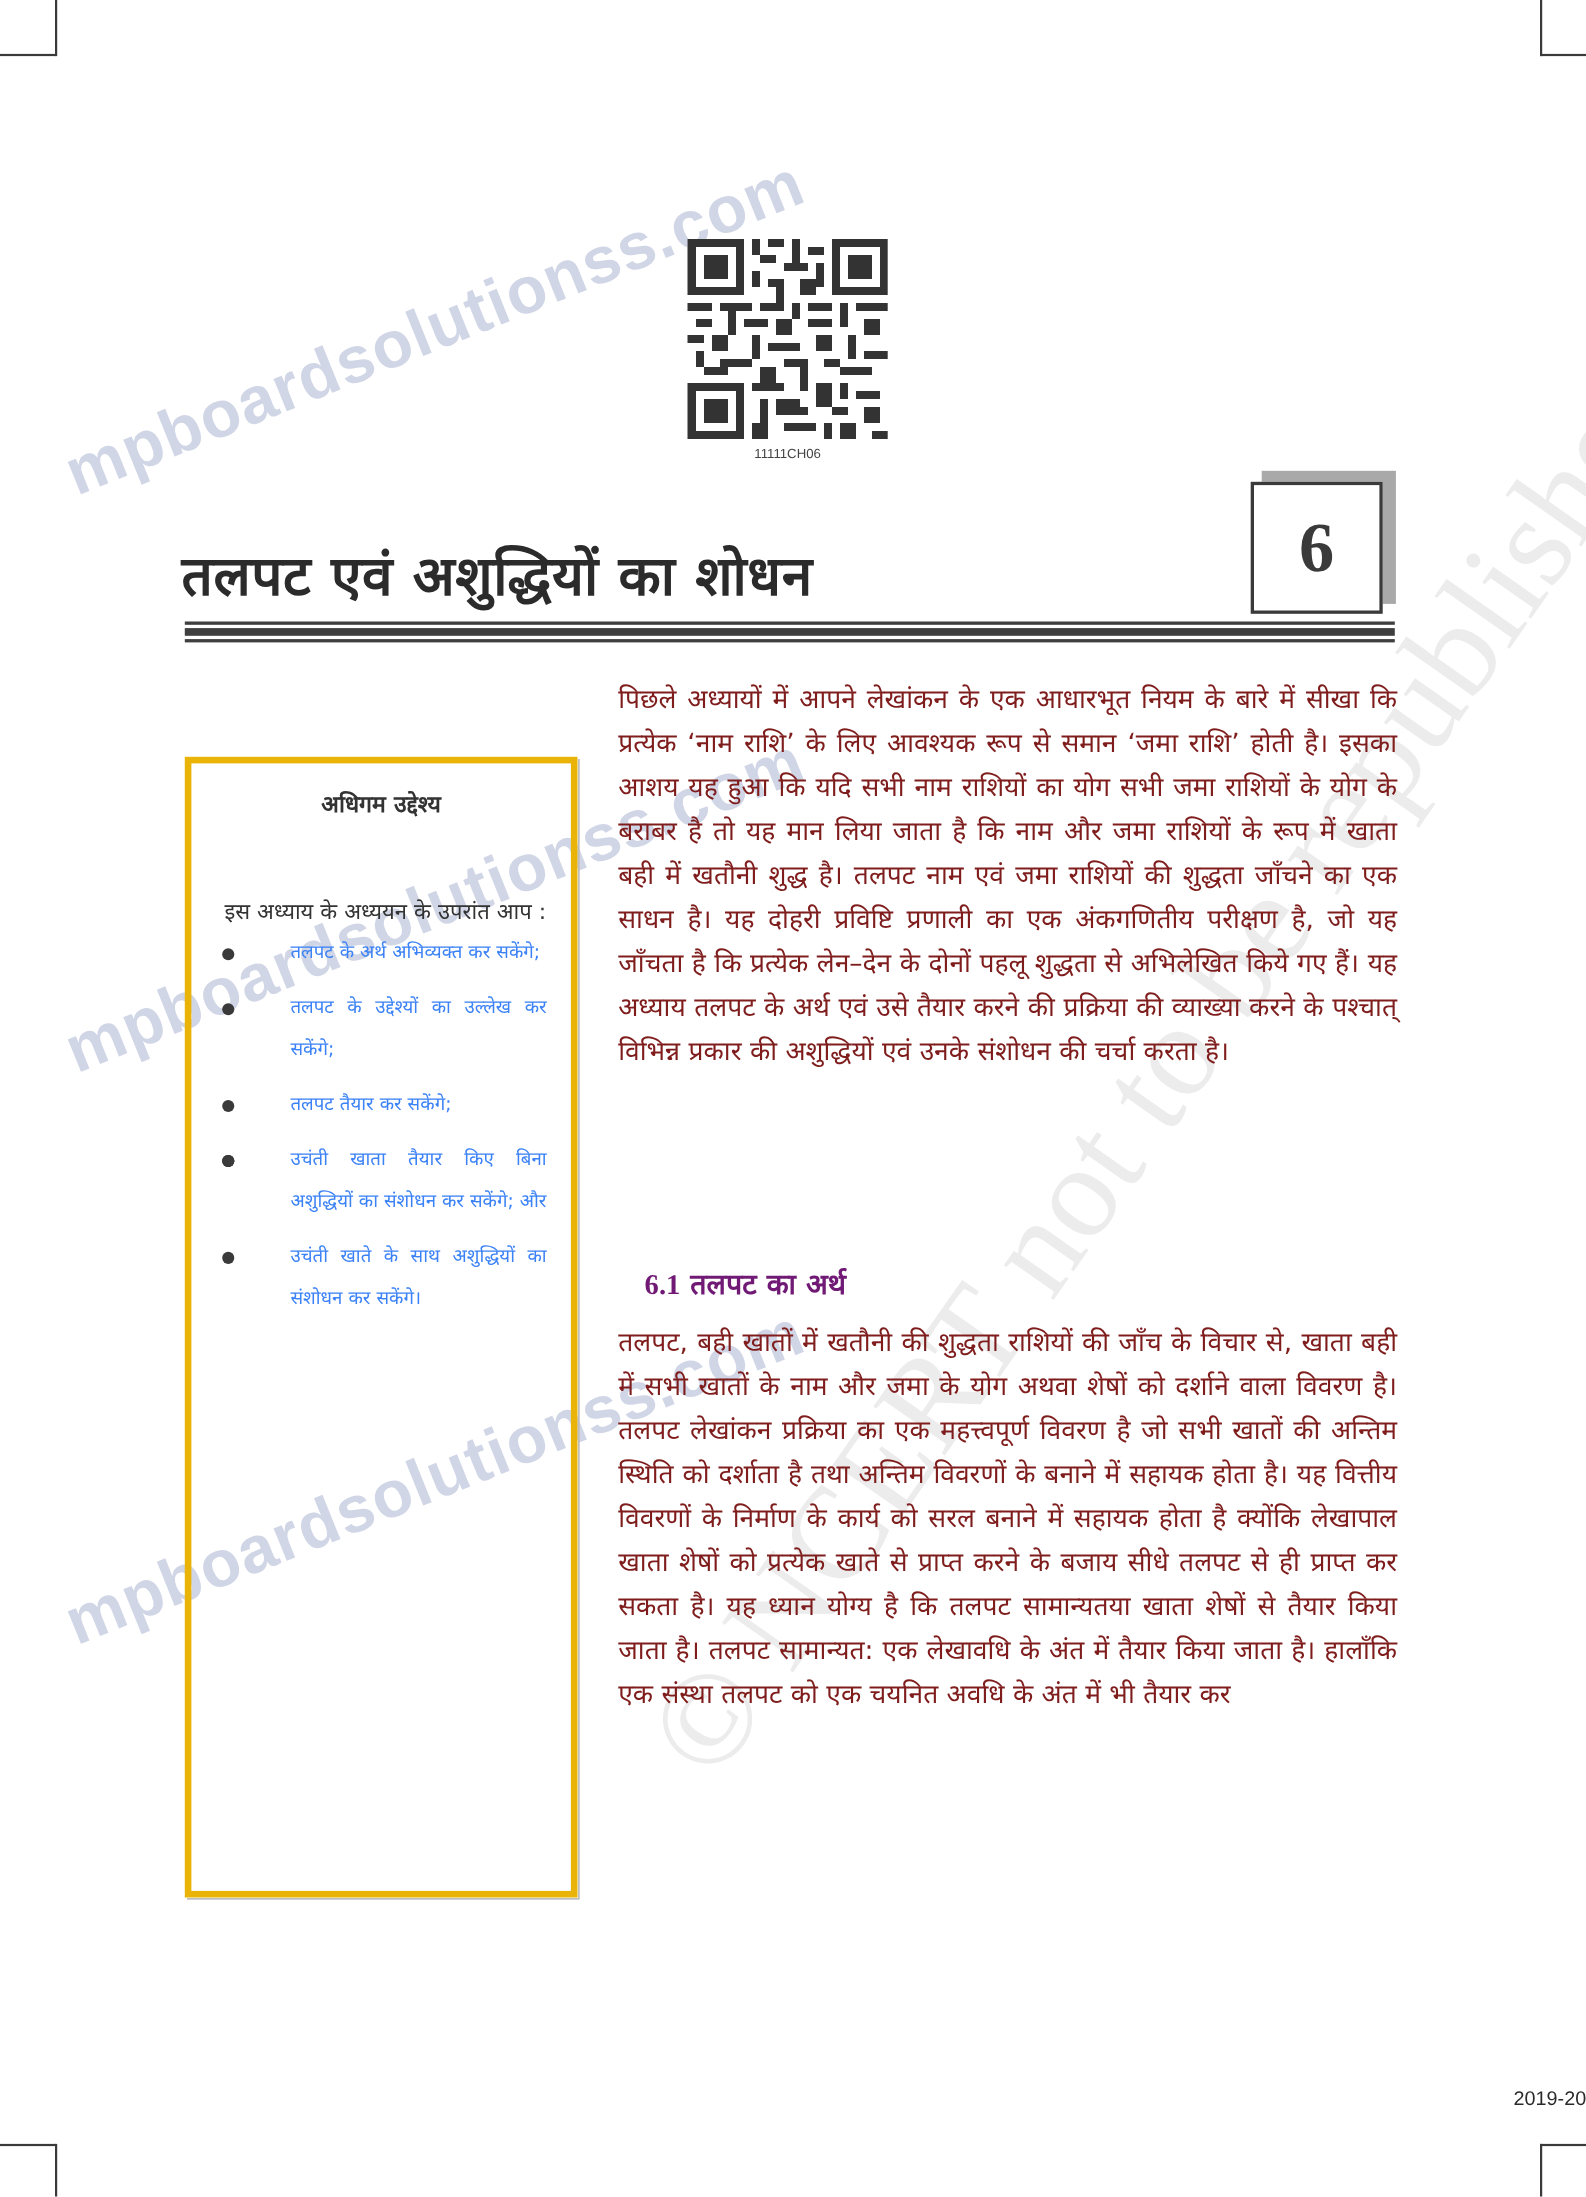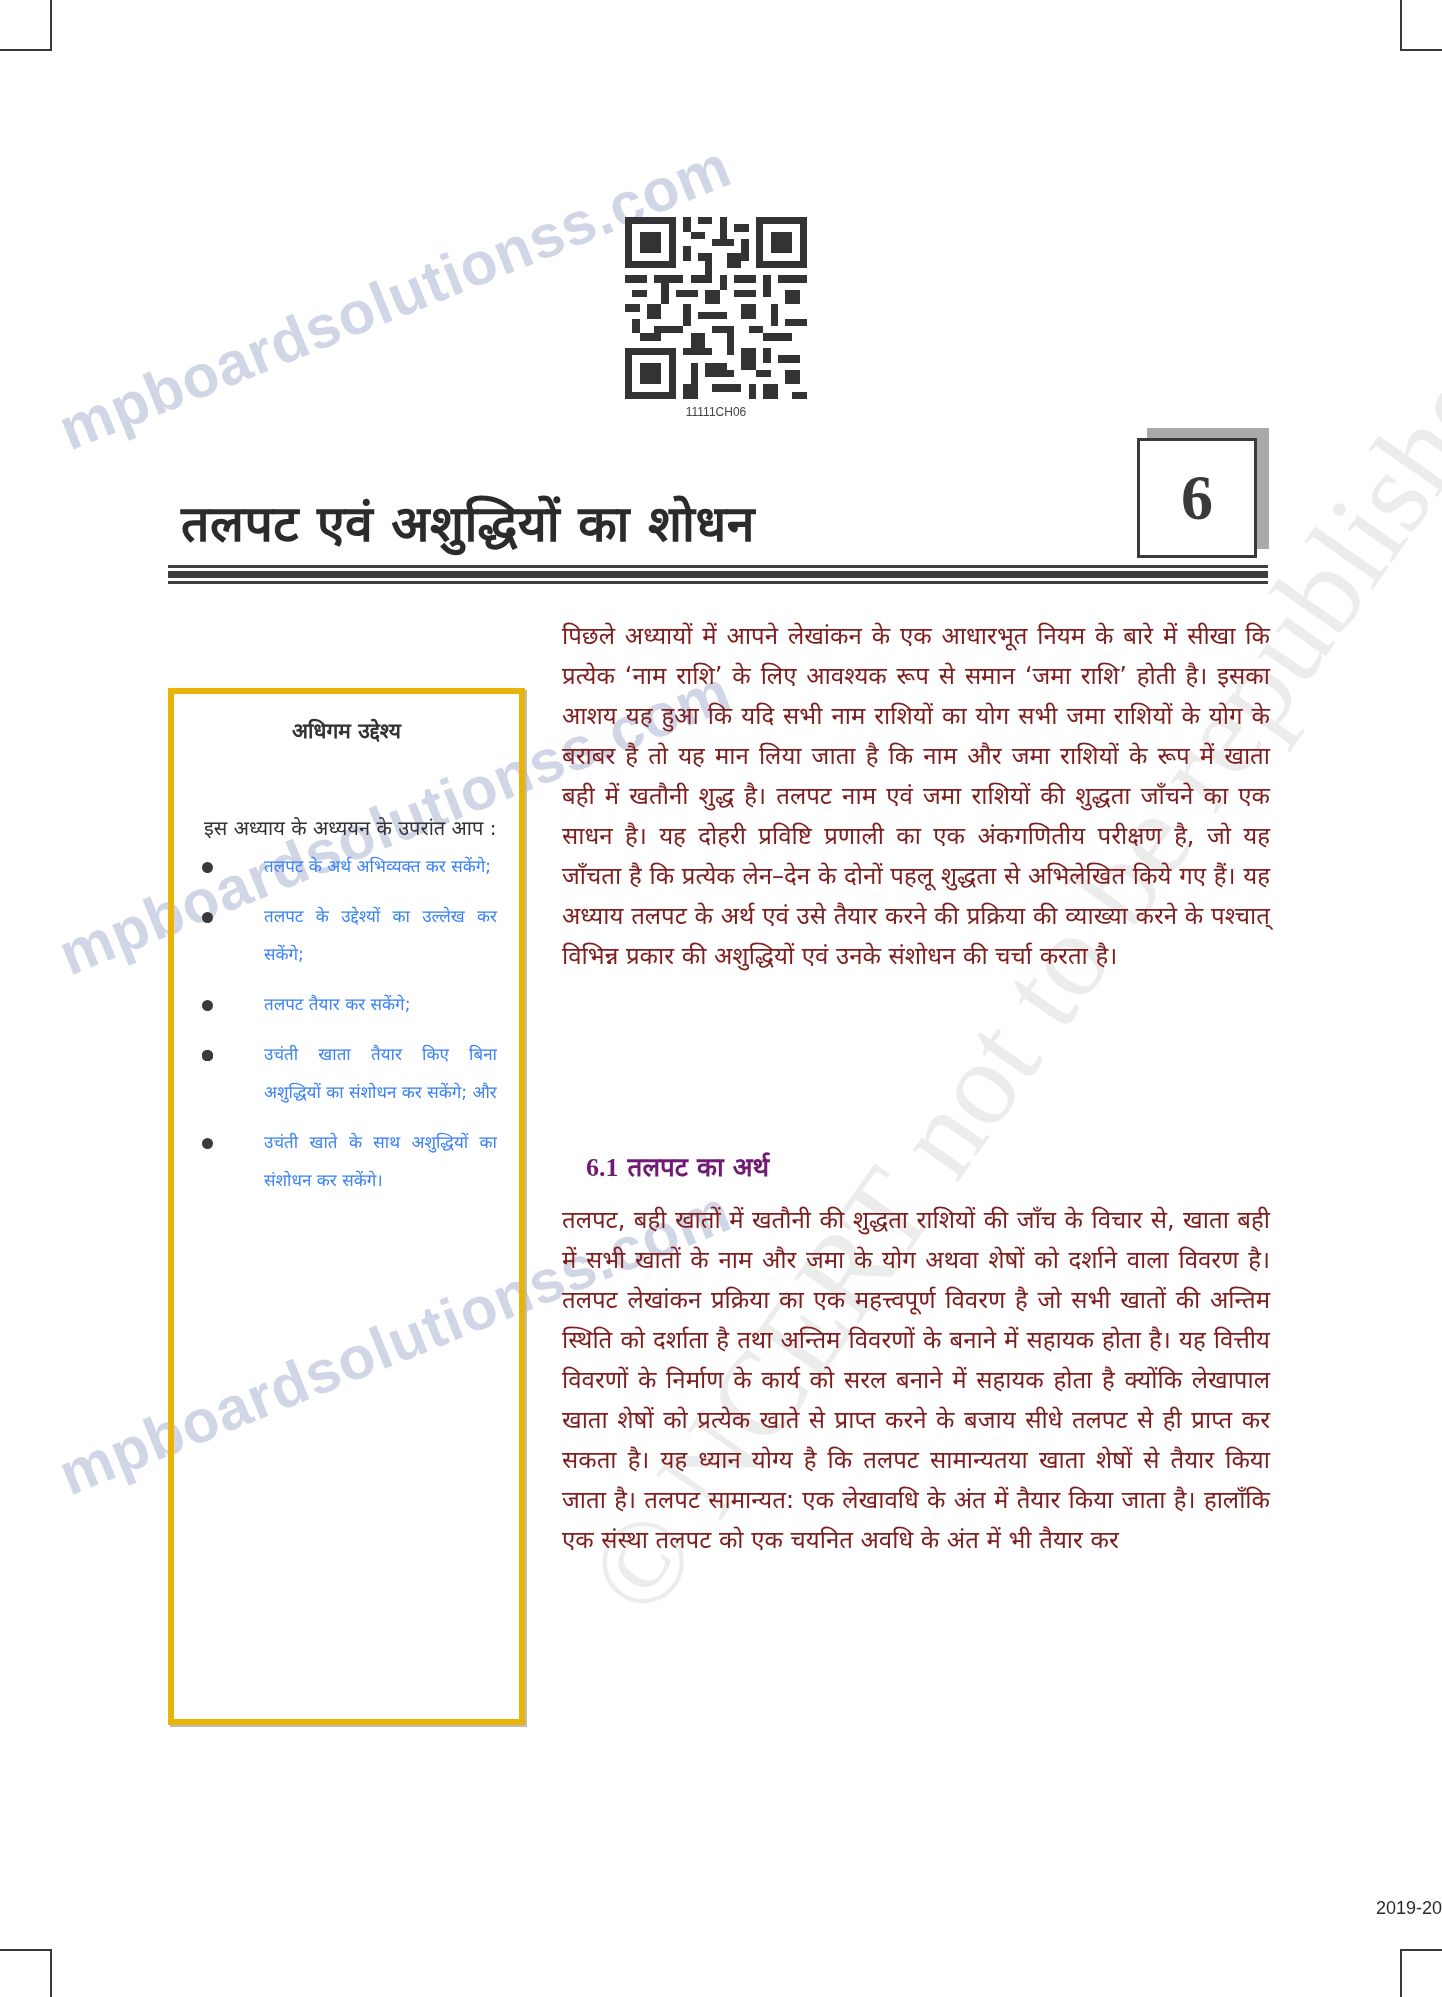--- a/index.html
+++ b/index.html
@@ -19,21 +19,21 @@
     color: #ececec; white-space: nowrap; transform: rotate(-55deg);
     transform-origin: left top; pointer-events: none; z-index: 0; font-size: 120px;
   }
   .qr { position: absolute; left: 625px; top: 217px; width: 182px; height: 182px; z-index: 2; }
   .qr-code {
     position: absolute; left: 625px; top: 405px; width: 182px; text-align: center;
     font-family: "Liberation Sans", sans-serif; font-size: 12px; color: #444; z-index: 2;
   }
   .title {
     position: absolute; left: 165px; top: 488px; font-size: 50px; font-weight: bold;
-    color: #2b2b2b; z-index: 2; letter-spacing: 0.5px; margin-left: 16px;
+    color: #2b2b2b; z-index: 2; letter-spacing: 0.5px;
   }
   .ch-shadow { position: absolute; left: 1147px; top: 428px; width: 122px; height: 121px; background: #a9a9a9; z-index: 2; }
   .ch-box {
     position: absolute; left: 1137px; top: 438px; width: 114px; height: 114px;
     border: 3px solid #3a3a3a; background: #fff; z-index: 3;
     display: flex; align-items: center; justify-content: center;
   }
   .ch-num { font-family: "Liberation Serif", serif; font-weight: bold; font-size: 64px; color: #3a3a3a; }
   .rule { position: absolute; left: 168px; width: 1100px; background: #3f3f3f; z-index: 2; }
   .obj-box {

